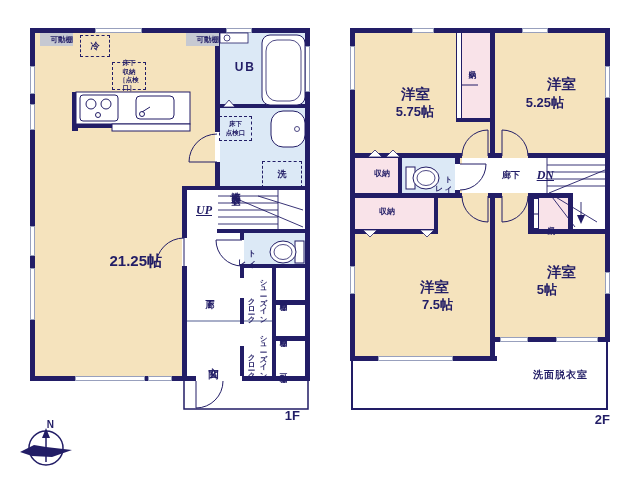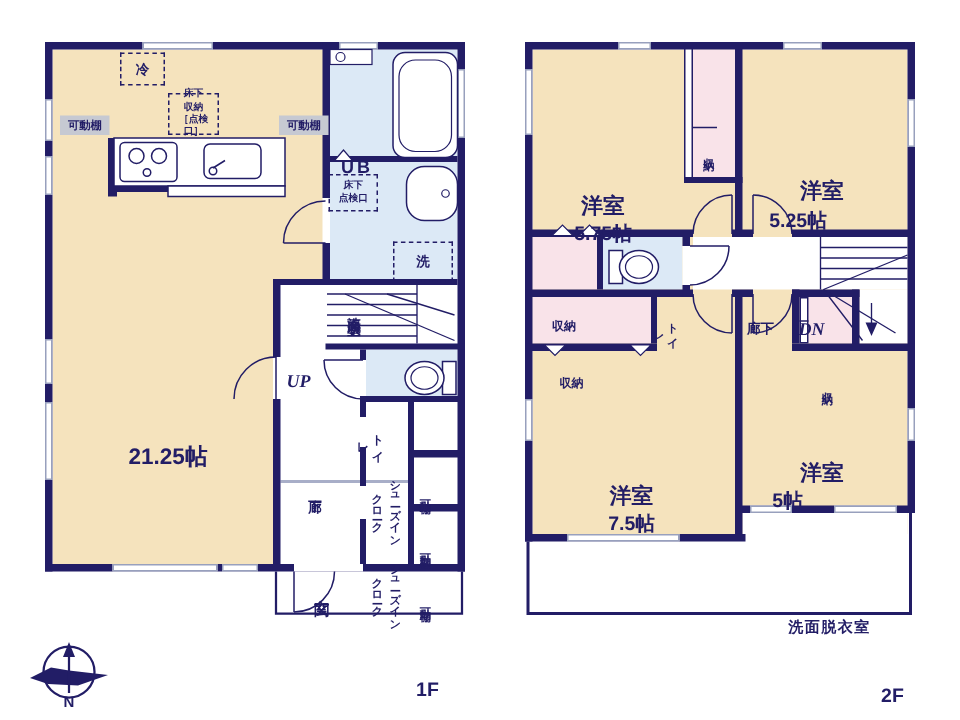--- a/index.html
+++ b/index.html
@@ -13,27 +13,27 @@
     --wm:#b9b9c4;
   }
   html,body{margin:0;padding:0;}
   #plan{position:relative;width:640px;height:480px;background:#ffffff;overflow:hidden;
         font-family:"Liberation Sans",sans-serif;color:var(--ink);}
   .fill{position:absolute;}
   .wall{position:absolute;background:var(--wall);}
   .gap{position:absolute;background:#ffffff;}
   .win{position:absolute;background:#ffffff;border:1px solid var(--winb);box-sizing:border-box;}
   .thin{position:absolute;background:#a8aec8;}
-  .lab{position:absolute;color:var(--ink);font-weight:600;text-align:center;line-height:1.2;margin-top:44px;}
+  .lab{position:absolute;color:var(--ink);font-weight:600;text-align:right;line-height:1.2;}
   .vt{writing-mode:vertical-rl;text-orientation:upright;letter-spacing:1px;line-height:1.25;}
   .vtw{writing-mode:vertical-rl;text-orientation:upright;letter-spacing:0.5px;line-height:1.6;}
   .dash{position:absolute;border:1px dashed var(--ink);box-sizing:border-box;
         display:flex;align-items:center;justify-content:center;text-align:center;
         color:var(--ink);white-space:pre-line;}
-  .serifit{font-family:"Liberation Serif",serif;font-style:italic;font-weight:700;}
+  .serifit{font-family:"Liberation Serif",serif;font-style:italic;font-weight:700;text-decoration:underline;}
   .wm{position:absolute;color:var(--wm);font-weight:700;letter-spacing:1px;}
   svg{position:absolute;left:0;top:0;}
 </style>
 </head>
 <body>
 
 <div id="plan">
 
   <div class="fill" style="left:35px;top:33px;width:182px;height:153px;background:var(--beige);"></div>
   <div class="fill" style="left:35px;top:186px;width:147px;height:190px;background:var(--beige);"></div>

